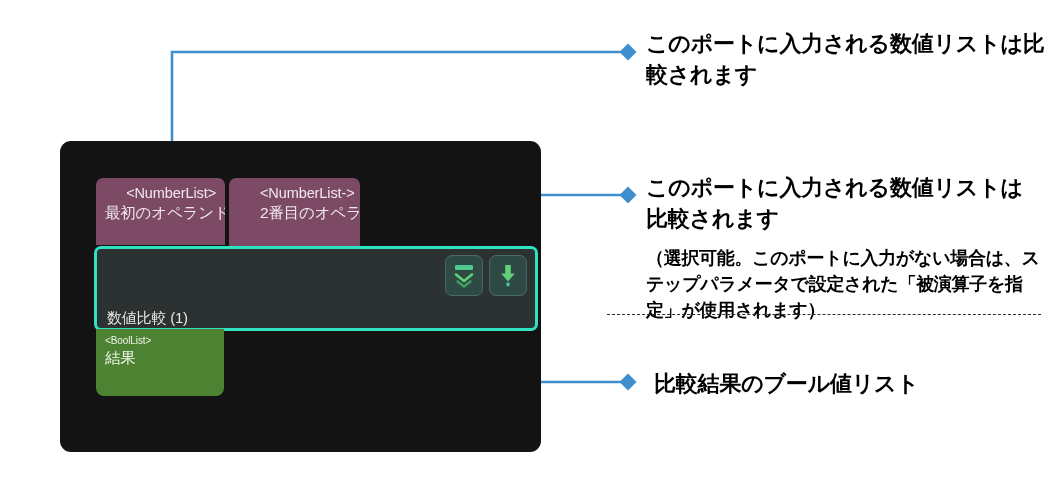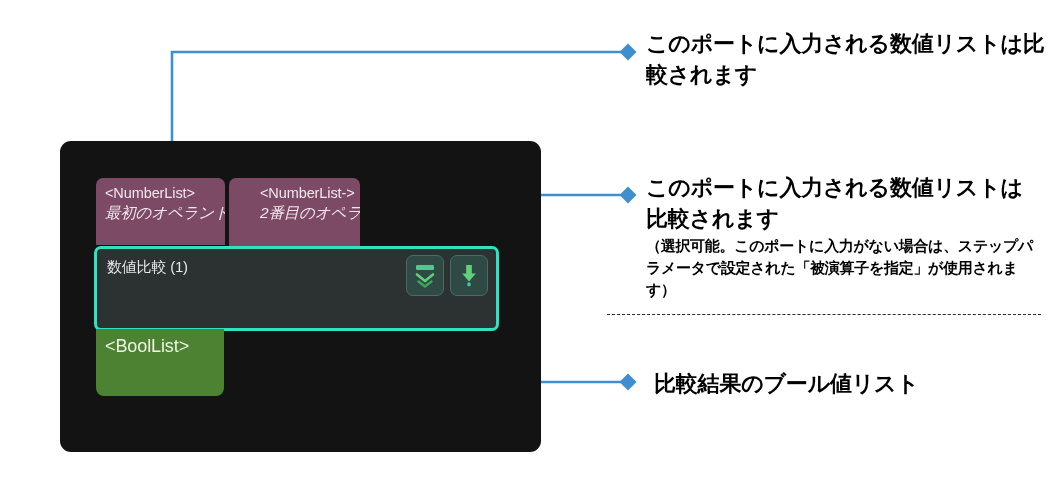--- a/index.html
+++ b/index.html
@@ -36,57 +36,57 @@
   }
   .port .type {
     font-size: 14.5px;
     letter-spacing: -0.1px;
     white-space: nowrap;
   }
   .port .name {
     font-size: 15.5px;
     white-space: nowrap;
     letter-spacing: -0.2px;
-    font-style: italic;
   }
 
   .port.input {
     background: #7d4a65;
     border-radius: 7px 7px 0 0;
   }
 
   #port-operand1 {
     position: absolute;
     left: 36px;
     top: 37px;
     width: 129px;
     height: 67px;
+    text-align: right;
   }
   #port-operand2 {
     position: absolute;
     left: 169px;
     top: 37px;
     width: 131px;
     height: 85px;
     padding-left: 31px;
   }
 
   
   #node-body {
     position: absolute;
     left: 34px;
     top: 105px;
-    width: 405px;
+    width: 444px;
     height: 85px;
     background: #2c3231;
     border: 3px solid #2fe3c0;
     border-radius: 7px;
     box-sizing: border-box;
     display: flex;
-    align-items: flex-start;
+    align-items: flex-end;
   }
   #node-body-label {
     color: #e6e6e6;
     font-size: 15px;
     padding: 9px 0 0 10px;
     letter-spacing: -0.2px;
     white-space: nowrap;
   }
   #node-body-actions {
     position: absolute;
@@ -112,21 +112,21 @@
   #port-result {
     position: absolute;
     left: 36px;
     top: 188px;
     width: 128px;
     height: 67px;
     background: #4c8232;
     border-radius: 0 0 8px 8px;
     color: #eef5e8;
   }
-  #port-result .type { font-size: 18px; }
+  #port-result .type { font-size: 10px; }
   #port-result .name { font-size: 15.5px; }
 
   
   #connectors {
     position: absolute;
     left: 0;
     top: 0;
     width: 1059px;
     height: 504px;
     pointer-events: none;
@@ -137,25 +137,25 @@
     position: absolute;
     color: #000000;
   }
   .annotation .headline {
     font-size: 22px;
     font-weight: bold;
     line-height: 1.42;
     letter-spacing: -0.2px;
   }
   .annotation .subnote {
-    font-size: 15px;
+    font-size: 18px;
     font-weight: bold;
     line-height: 1.44;
     letter-spacing: -0.3px;
-    margin-top: 1px;
+    margin-top: 12px;
   }
 
   #annotation-1 { left: 646px; top: 28px;  width: 400px; }
   #annotation-2 { left: 646px; top: 172px; width: 396px; }
   #annotation-3 { left: 646px; top: 368px; width: 400px; margin-left: 8px; }
 
   #separator-dashed {
     position: absolute;
     left: 607px;
     top: 314px;
@@ -210,20 +210,21 @@
           <rect x="7.2" y="2" width="5.6" height="10" fill="#62d07a"></rect>
           <polygon points="3.2,10.5 16.8,10.5 10,18.5" fill="#62d07a"></polygon>
           <rect x="8.4" y="19.6" width="3.2" height="3.6" rx="1.2" fill="#3ec9b4"></rect>
         </svg>
       </div>
     </div>
   </div>
 
   <div id="port-result" class="port">
     <div class="type">&lt;BoolList&gt;</div>
+    <div class="name">結果</div>
   </div>
 
 </div>
 
 <div id="annotation-1" class="annotation">
   <div class="headline">このポートに入力される数値リストは比較されます</div>
 </div>
 
 <div id="annotation-2" class="annotation">
   <div class="headline">このポートに入力される数値リストは比較されます</div>

